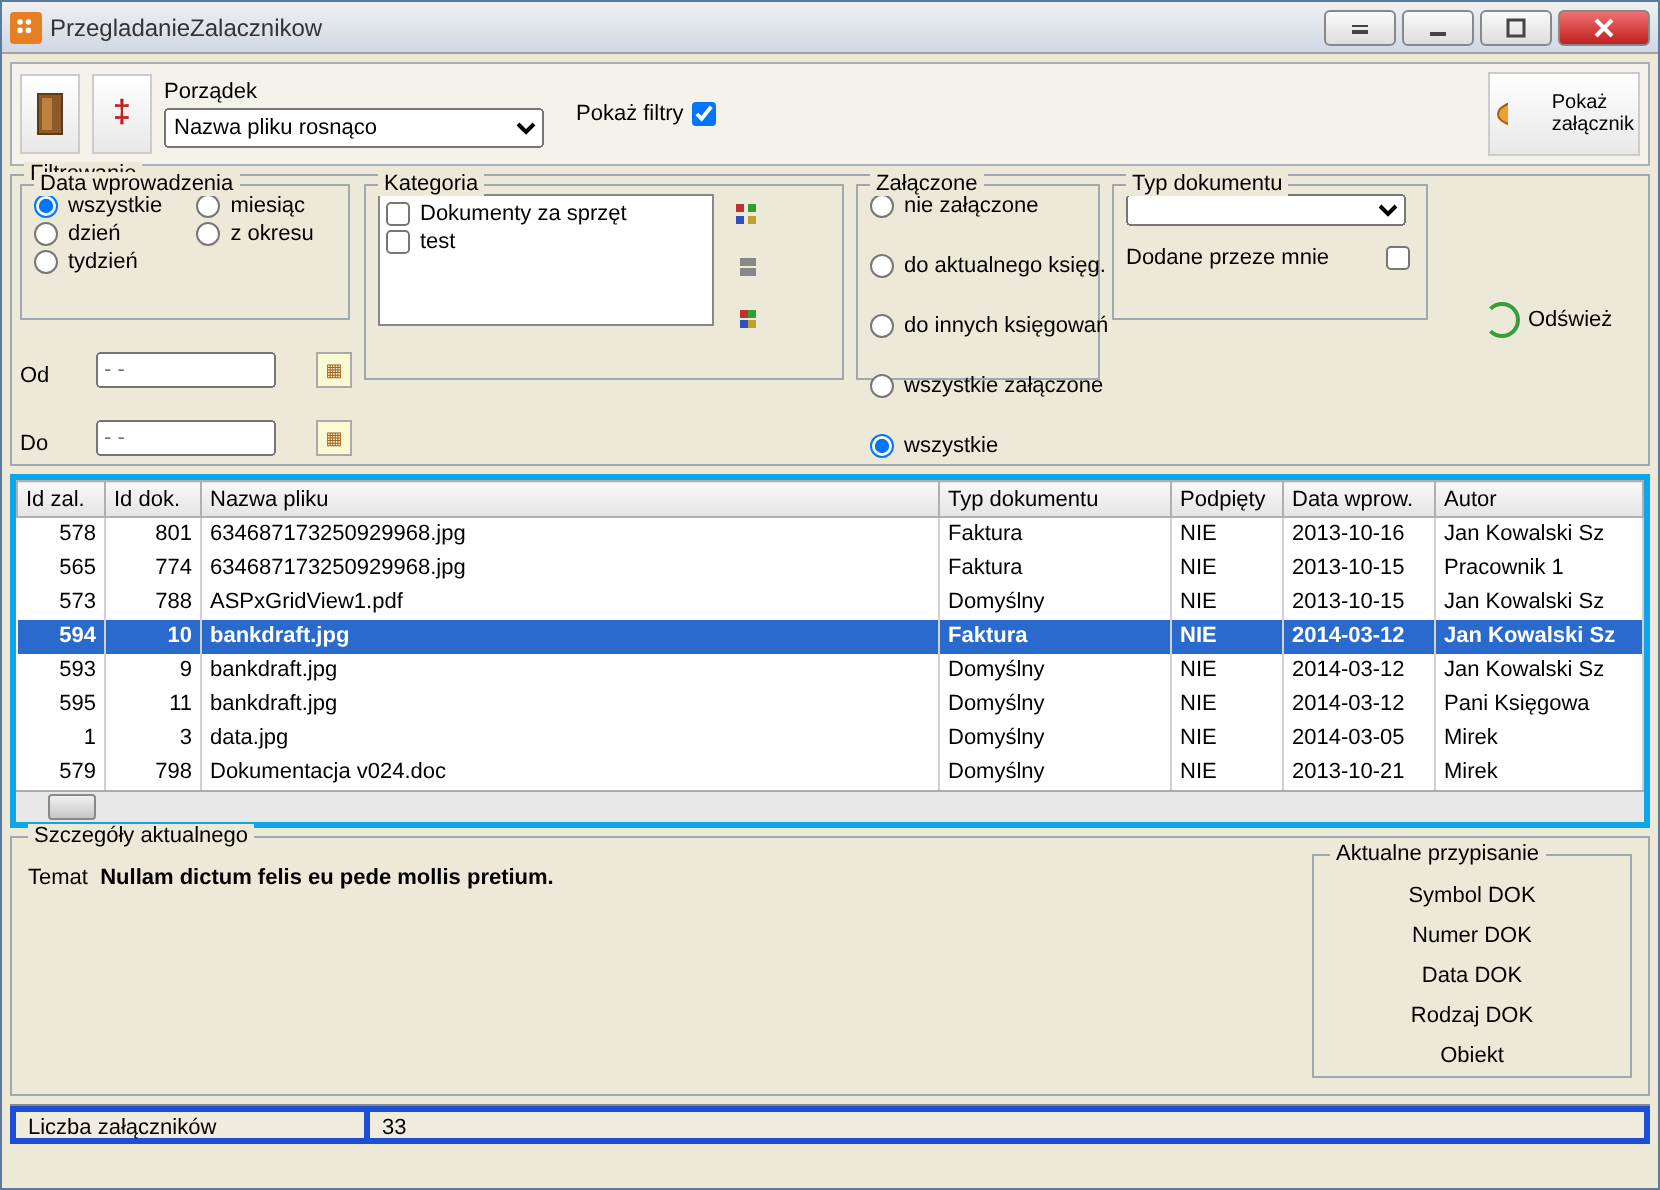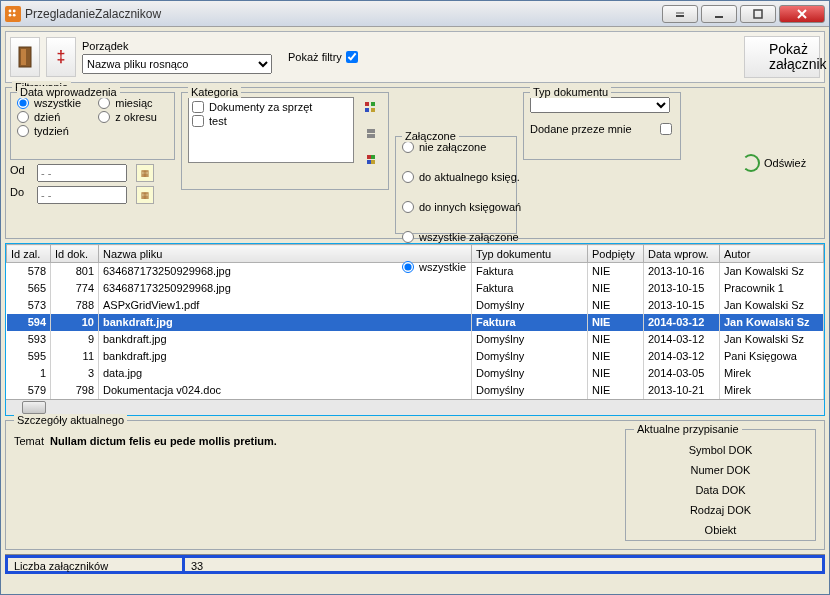--- a/index.html
+++ b/index.html
@@ -21,47 +21,47 @@
 .chklbl { display: flex; align-items: center; gap: 4px; margin-left: 10px; }
 .eyebtn { margin-left: auto; width: 76px; height: 42px; border: 1px solid #ccc; background: linear-gradient(#fff,#e8e8e8); display: flex; align-items: center; cursor: pointer; padding: 2px; gap: 4px; }
 
 .fieldset { border: 1px solid #a0a8b0; margin: 0 4px; padding: 4px; position: relative; }
 .fieldset > .legend { position: absolute; top: -7px; left: 6px; background: #ece9d8; padding: 0 3px; font-size: 11px; }
 .filterrow { display: flex; gap: 6px; align-items: flex-start; }
 .subfs { border: 1px solid #a0a8b0; padding: 4px 6px 6px; position: relative; height: 98px; }
 .subfs > .legend { position: absolute; top: -7px; left: 6px; background: #ece9d8; padding: 0 3px; }
 .radios { display: grid; grid-template-columns: auto auto; gap: 2px 6px; }
 .radiorow { display: flex; align-items: center; gap: 3px; white-space: nowrap; }
-.odrow { display: flex; align-items: flex-start; gap: 9px; margin-top: 4px; }
+.odrow { display: flex; align-items: flex-end; gap: 20px; margin-top: 16px; }
 .odrow input { width: 90px; height: 18px; }
 .calbtn { width: 18px; height: 18px; border: 1px solid #aaa; background: #fafad2; cursor: pointer; display: flex; align-items: center; justify-content: center; font-size: 9px; color: #a06020; }
 .katlist { width: 168px; height: 66px; background: #fff; border: 1px solid #888; padding: 2px; overflow: auto; }
 .katlist div { display: flex; align-items: center; gap: 3px; padding: 1px; }
 .iconbtns { display: flex; flex-direction: column; gap: 6px; margin-left: 4px; justify-content: center; }
 .iconbtn { width: 24px; height: 20px; display: flex; align-items: center; justify-content: center; cursor: pointer; }
 .dots { display: grid; grid-template-columns: repeat(2,4px); gap: 2px; }
 .dots span { width: 4px; height: 4px; }
 .zalcol { display: flex; flex-direction: column; gap: 18px; }
 .refreshbtn { width: 80px; height: 40px; display: flex; align-items: center; gap: 4px; cursor: pointer; padding: 2px; margin-left: auto; align-self: center; }
 .refreshbtn .ricn { width: 18px; height: 18px; border-radius: 50%; border: 2px solid #3a9c3a; border-left-color: transparent; position: relative; }
 
-.grid { margin: 4px; border: 1px solid #0ea5e9; }
+.grid { margin: 4px; border: 3px solid #0ea5e9; }
 table { border-collapse: collapse; width: 100%; background: #fff; }
 th { background: linear-gradient(#f8f8f8,#e4e4e4); border: 1px solid #b0b0b0; padding: 2px 4px; text-align: left; font-weight: normal; height: 18px; }
 td { border-right: 1px solid #d0d0d0; padding: 2px 4px; height: 17px; white-space: nowrap; overflow: hidden; text-overflow: ellipsis; }
 tr.sel td { background: #2a6acc; color: #fff; font-weight: bold; }
 td.num { text-align: right; }
 .hscroll { height: 16px; background: #e8e8e8; border-top: 1px solid #aaa; position: relative; }
 .hscroll .thumb { position: absolute; left: 16px; top: 1px; width: 24px; height: 13px; background: linear-gradient(#f0f0f0,#c8c8c8); border: 1px solid #888; border-radius: 2px; }
 
 .details { border: 1px solid #a0a8b0; margin: 4px; padding: 8px; height: 130px; position: relative; display: flex; }
 .details .legend { position: absolute; top: -7px; left: 8px; background: #ece9d8; padding: 0 3px; }
 .detleft { flex: 1; }
 .detleft p { margin: 6px 0; }
-.detright { border: 1px solid #a0a8b0; width: 191px; padding: 6px; position: relative; }
+.detright { border: 1px solid #a0a8b0; width: 160px; padding: 6px; position: relative; }
 .detright .legend { position: absolute; top: -7px; left: 8px; background: #ece9d8; padding: 0 3px; }
 .detright div { text-align: center; padding: 4px 0; }
 
 .status { height: 20px; border-top: 1px solid #888; display: flex; margin: 0 4px 4px; }
 .status div { border: 3px solid #1d4ed8; padding: 2px 6px; background: #f0ede0; }
 .status div:first-child { width: 180px; }
 .status div:last-child { flex: 1; border-left: none; }
 
 input[type=radio], input[type=checkbox] { margin: 0 2px 0 0; width: 12px; height: 12px; }
 </style>
@@ -114,21 +114,21 @@
     <label class="chklbl">
       <span>Pokaż filtry</span>
       <input type="checkbox" checked="" style="">
     </label>
     <div class="eyebtn">
       <svg width="26" height="20">
           <ellipse cx="13" cy="10" rx="11" ry="6" fill="#f0a030" stroke="#a06010"></ellipse>
           <circle cx="13" cy="10" r="4" fill="#2050a0"></circle>
           <circle cx="13" cy="10" r="2" fill="#102860"></circle>
         </svg>
-      <span style="font-size:14px;line-height:1.1;margin-left:18px;">Pokaż załącznik</span>
+      <span style="font-size:10px;line-height:1.1;margin-left:18px;">Pokaż załącznik</span>
     </div>
   </div>
 
   <div class="fieldset">
     <div class="legend">Filtrowanie</div>
     <div class="filterrow">
       <div>
         <div class="subfs" style="width:165px;height:68px;">
           <div class="legend">Data wprowadzenia</div>
           <div class="radios">
@@ -159,21 +159,21 @@
             <input placeholder="- -" style="">
             <div class="calbtn">▦</div>
           </div>
         <div class="odrow">
             <span style="width:18px;">Do</span>
             <input placeholder="- -" style="">
             <div class="calbtn">▦</div>
           </div>
       </div>
 
-      <div class="subfs" style="width:208px;">
+      <div class="subfs" style="width:240px;">
         <div class="legend">Kategoria</div>
         <div style="display:flex;">
           <div class="katlist">
             <div>
                 <input type="checkbox" style="">
                 <span>Dokumenty za sprzęt</span>
               </div>
             <div>
                 <input type="checkbox" style="">
                 <span>test</span>
@@ -201,21 +201,21 @@
                   <span style="background:#c03030"></span>
                   <span style="background:#30a030"></span>
                   <span style="background:#3050c0"></span>
                   <span style="background:#c0a030"></span>
                 </div>
               </div>
           </div>
         </div>
       </div>
 
-      <div class="subfs" style="width:122px;margin-top:44px;">
+      <div class="subfs" style="width:122px;">
         <div class="legend">Załączone</div>
         <div class="zalcol" id="zalopts">
             <label class="radiorow">
               <input type="radio" name="z" style="">
               <span>nie załączone</span>
             </label>
             <label class="radiorow">
               <input type="radio" name="z" style="">
               <span>do aktualnego księg.</span>
             </label>

